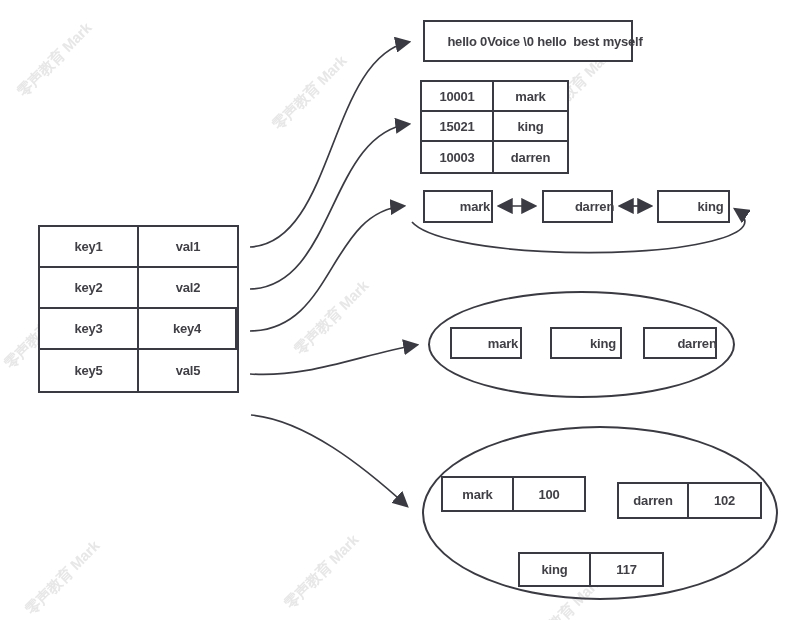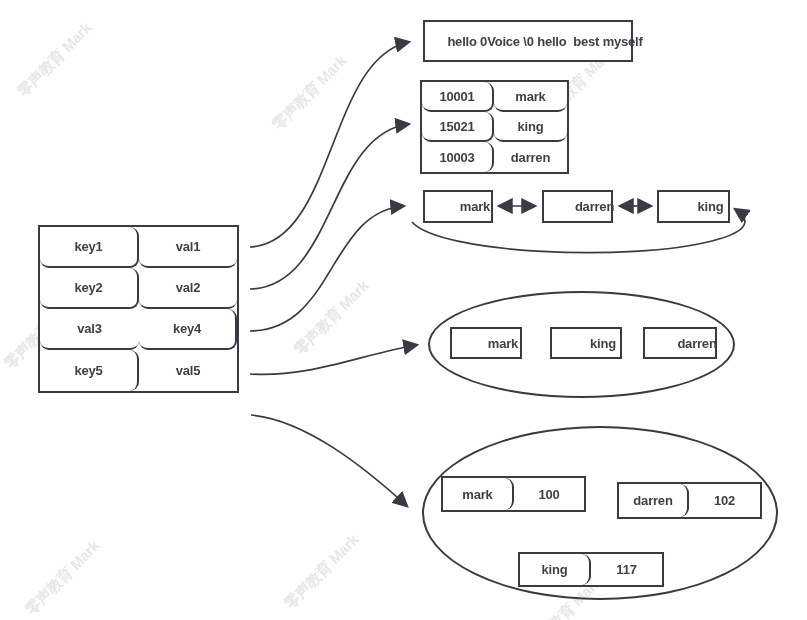--- a/index.html
+++ b/index.html
@@ -26,21 +26,21 @@
   .box{
     position:absolute;z-index:2;border:2px solid var(--line);background:#fff;
     box-sizing:border-box;display:flex;align-items:center;justify-content:center;padding-left:34px;
   }
   .grid{
     position:absolute;z-index:2;border:2px solid var(--line);background:#fff;
     box-sizing:content-box;display:grid;
   }
   .cell{
     border-right:2px solid var(--line);border-bottom:2px solid var(--line);
-    display:flex;align-items:center;justify-content:center;box-sizing:border-box;border-radius:9px;
+    display:flex;align-items:center;justify-content:center;box-sizing:border-box;
   }
   .cell.lc{border-right:none;}
   .cell.lr{border-bottom:none;}
   .pre{white-space:pre;}
 </style>
 </head>
 <body>
 
 <div class="canvas">
 
@@ -84,21 +84,21 @@
 
   <div class="box" style="left:423px;top:190px;width:70px;height:33px">mark</div>
   <div class="box" style="left:542px;top:190px;width:71px;height:33px">darren</div>
   <div class="box" style="left:657px;top:190px;width:73px;height:33px">king</div>
 
   <div class="grid" style="left:38px;top:225px;grid-template-columns:99px 98px;grid-auto-rows:41px">
     <div class="cell">key1</div>
     <div class="cell lc">val1</div>
     <div class="cell">key2</div>
     <div class="cell lc">val2</div>
-    <div class="cell lc">val3</div>
+    <div class="cell">key3</div>
     <div class="cell">key4</div>
     <div class="cell lr">key5</div>
     <div class="cell lc lr">val5</div>
   </div>
 
   <div class="ellipse" style="left:428px;top:291px;width:307px;height:107px"></div>
   <div class="box" style="left:450px;top:327px;width:72px;height:32px">mark</div>
   <div class="box" style="left:550px;top:327px;width:72px;height:32px">king</div>
   <div class="box" style="left:643px;top:327px;width:74px;height:32px">darren</div>
 

